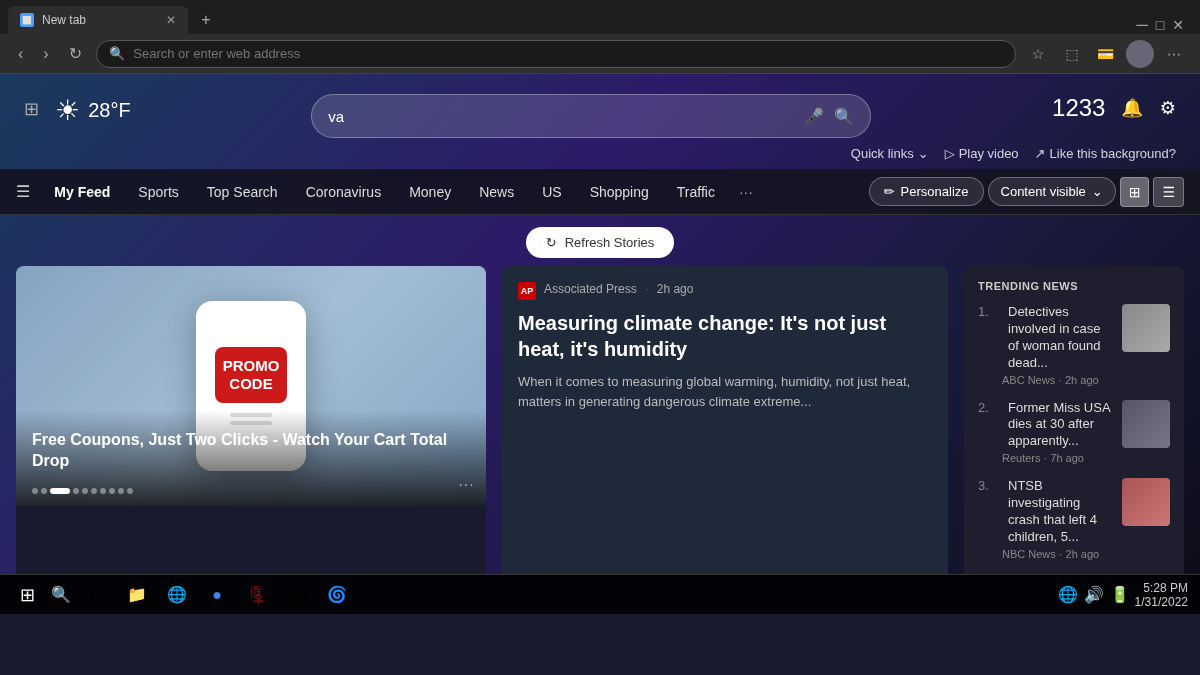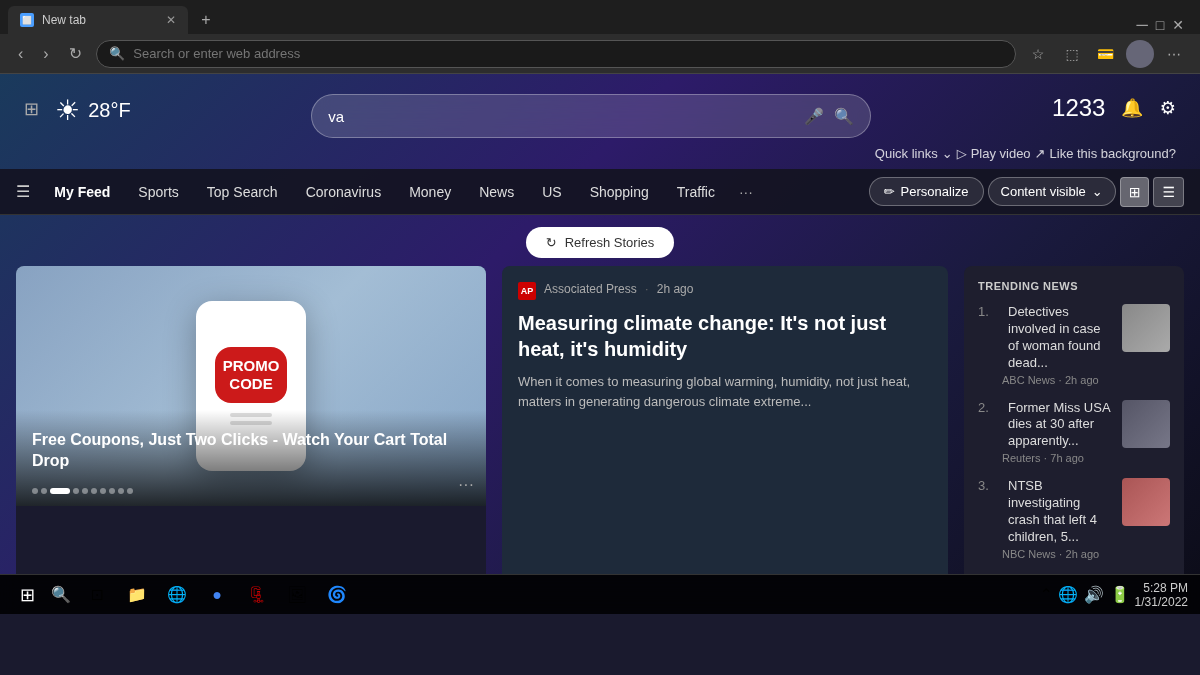--- a/index.html
+++ b/index.html
@@ -36,21 +36,21 @@
     .search-bar { width: 560px; height: 44px; background: rgba(255,255,255,0.15); border: 1px solid rgba(255,255,255,0.3); border-radius: 22px; display: flex; align-items: center; padding: 0 16px; gap: 10px; backdrop-filter: blur(10px); }
     .search-bar input { background: none; border: none; color: white; font-size: 15px; flex: 1; outline: none; }
     .search-bar input::placeholder { color: rgba(255,255,255,0.6); }
     .mic-btn { color: rgba(255,255,255,0.8); cursor: pointer; font-size: 16px; }
     .search-btn { color: rgba(255,255,255,0.8); cursor: pointer; font-size: 16px; }
 
     .top-right { display: flex; align-items: center; gap: 16px; color: white; font-size: 13px; }
     .time-display { font-size: 24px; font-weight: 300; }
 
     
-    .quick-links-bar { display: flex; justify-content: flex-end; padding: 8px 24px; align-items: center; gap: 4px; }
+    .quick-links-bar { display: flex; justify-content: flex-end; padding: 8px 24px; align-items: center; gap: 16px; }
     .quick-links-btn { color: rgba(255,255,255,0.8); font-size: 13px; cursor: pointer; display: flex; align-items: center; gap: 4px; }
     .play-video-btn { color: rgba(255,255,255,0.8); font-size: 13px; cursor: pointer; display: flex; align-items: center; gap: 4px; }
     .like-bg-btn { color: rgba(255,255,255,0.8); font-size: 13px; cursor: pointer; display: flex; align-items: center; gap: 4px; }
 
     
     .nav-tabs { background: rgba(20,20,35,0.95); height: 46px; display: flex; align-items: center; padding: 0 16px; gap: 4px; border-bottom: 1px solid #333; }
     .hamburger { color: #ccc; cursor: pointer; font-size: 16px; margin-right: 8px; }
     .nav-tab { color: #ddd; font-size: 14px; padding: 8px 12px; cursor: pointer; white-space: nowrap; border-radius: 4px; }
     .nav-tab.active { color: white; font-weight: 600; }
     .nav-more { color: #aaa; font-size: 14px; cursor: pointer; padding: 4px 8px; }
@@ -233,21 +233,21 @@
   </div>
 
   <div class="content-area">
 
     <div class="main-article">
       <div class="main-article-img">
 
         <div style="position:absolute;inset:0;background:linear-gradient(135deg,#b0c8e0 0%,#d0e4f0 50%,#a0b8d0 100%);opacity:0.7;"></div>
         <div style="position:absolute;inset:0;display:flex;align-items:center;justify-content:center;">
           <div style="background:white;border-radius:16px;width:110px;height:170px;display:flex;flex-direction:column;align-items:center;justify-content:center;box-shadow:0 8px 32px rgba(0,0,0,0.3);padding:8px;">
-            <div style="background:#cc1a1a;color:white;padding:10px 8px;border-radius:16px;text-align:center;font-weight:900;font-size:15px;line-height:1.2;">
+            <div style="background:#cc1a1a;color:white;padding:10px 8px;border-radius:8px;text-align:center;font-weight:900;font-size:15px;line-height:1.2;">
               PROMO<br>CODE
             </div>
             <div style="display:flex;gap:2px;margin-top:10px;">
               <div style="width:42px;height:4px;background:#ddd;border-radius:2px;"></div>
             </div>
             <div style="display:flex;gap:2px;margin-top:4px;">
               <div style="width:42px;height:4px;background:#ddd;border-radius:2px;"></div>
             </div>
           </div>
         </div>

